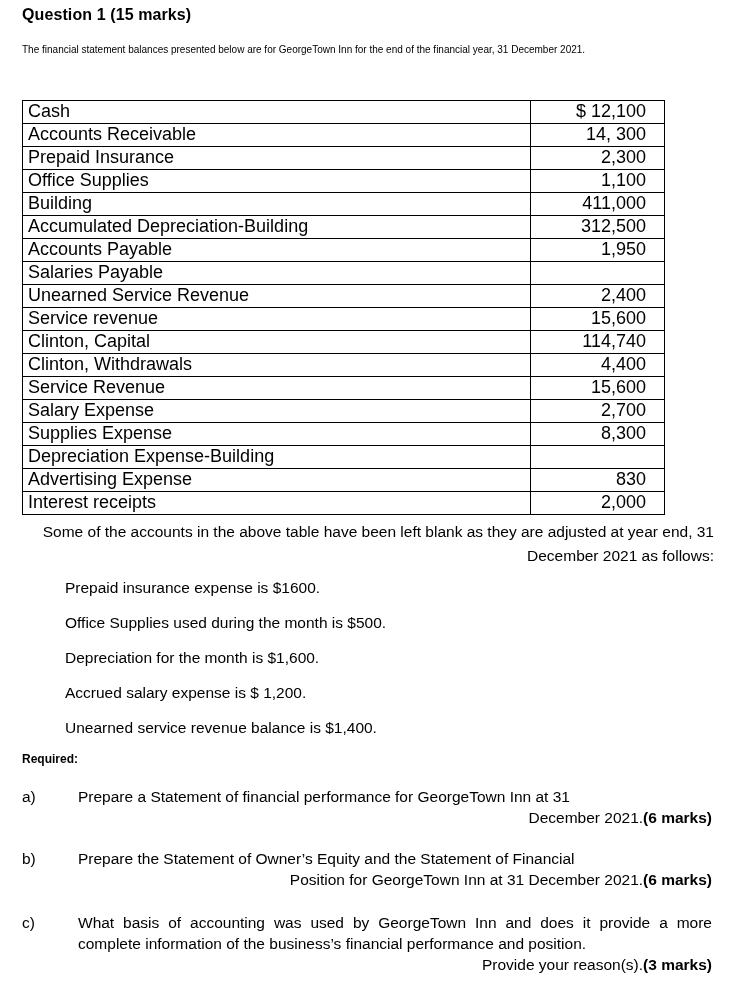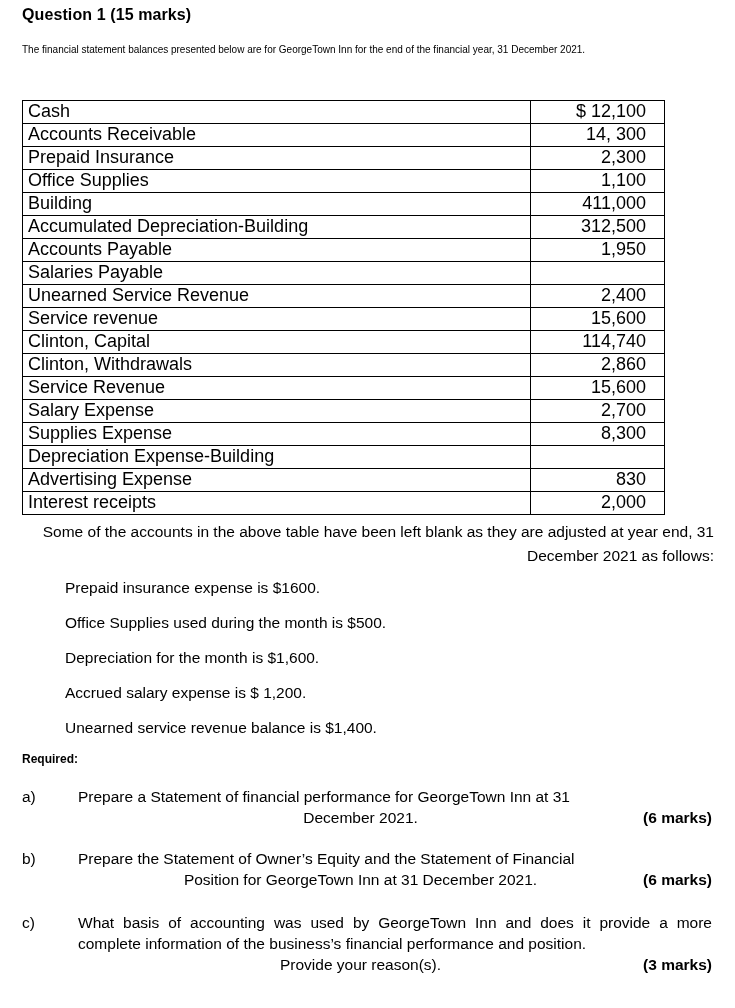--- a/index.html
+++ b/index.html
@@ -125,21 +125,21 @@
     line-height: 21px;
   }
   .req-body {
     margin-left: 56px;
     line-height: 21px;
     text-align: justify;
     text-justify: inter-word;
   }
   .req-body .last-line {
     display: block;
-    text-align: center;
+    text-align: right;
     position: relative;
   }
   .marks {
     font-weight: bold;
     float: right;
   }
   .clearfix::after {
     content: "";
     display: table;
     clear: both;
@@ -195,21 +195,21 @@
       <tr>
         <td class="acct">Service revenue</td>
         <td class="amt">15,600</td>
       </tr>
       <tr>
         <td class="acct">Clinton, Capital</td>
         <td class="amt">114,740</td>
       </tr>
       <tr>
         <td class="acct">Clinton, Withdrawals</td>
-        <td class="amt">2,860</td>
+        <td class="amt">4,400</td>
       </tr>
       <tr>
         <td class="acct">Service Revenue</td>
         <td class="amt">15,600</td>
       </tr>
       <tr>
         <td class="acct">Salary Expense</td>
         <td class="amt">2,700</td>
       </tr>
       <tr>

